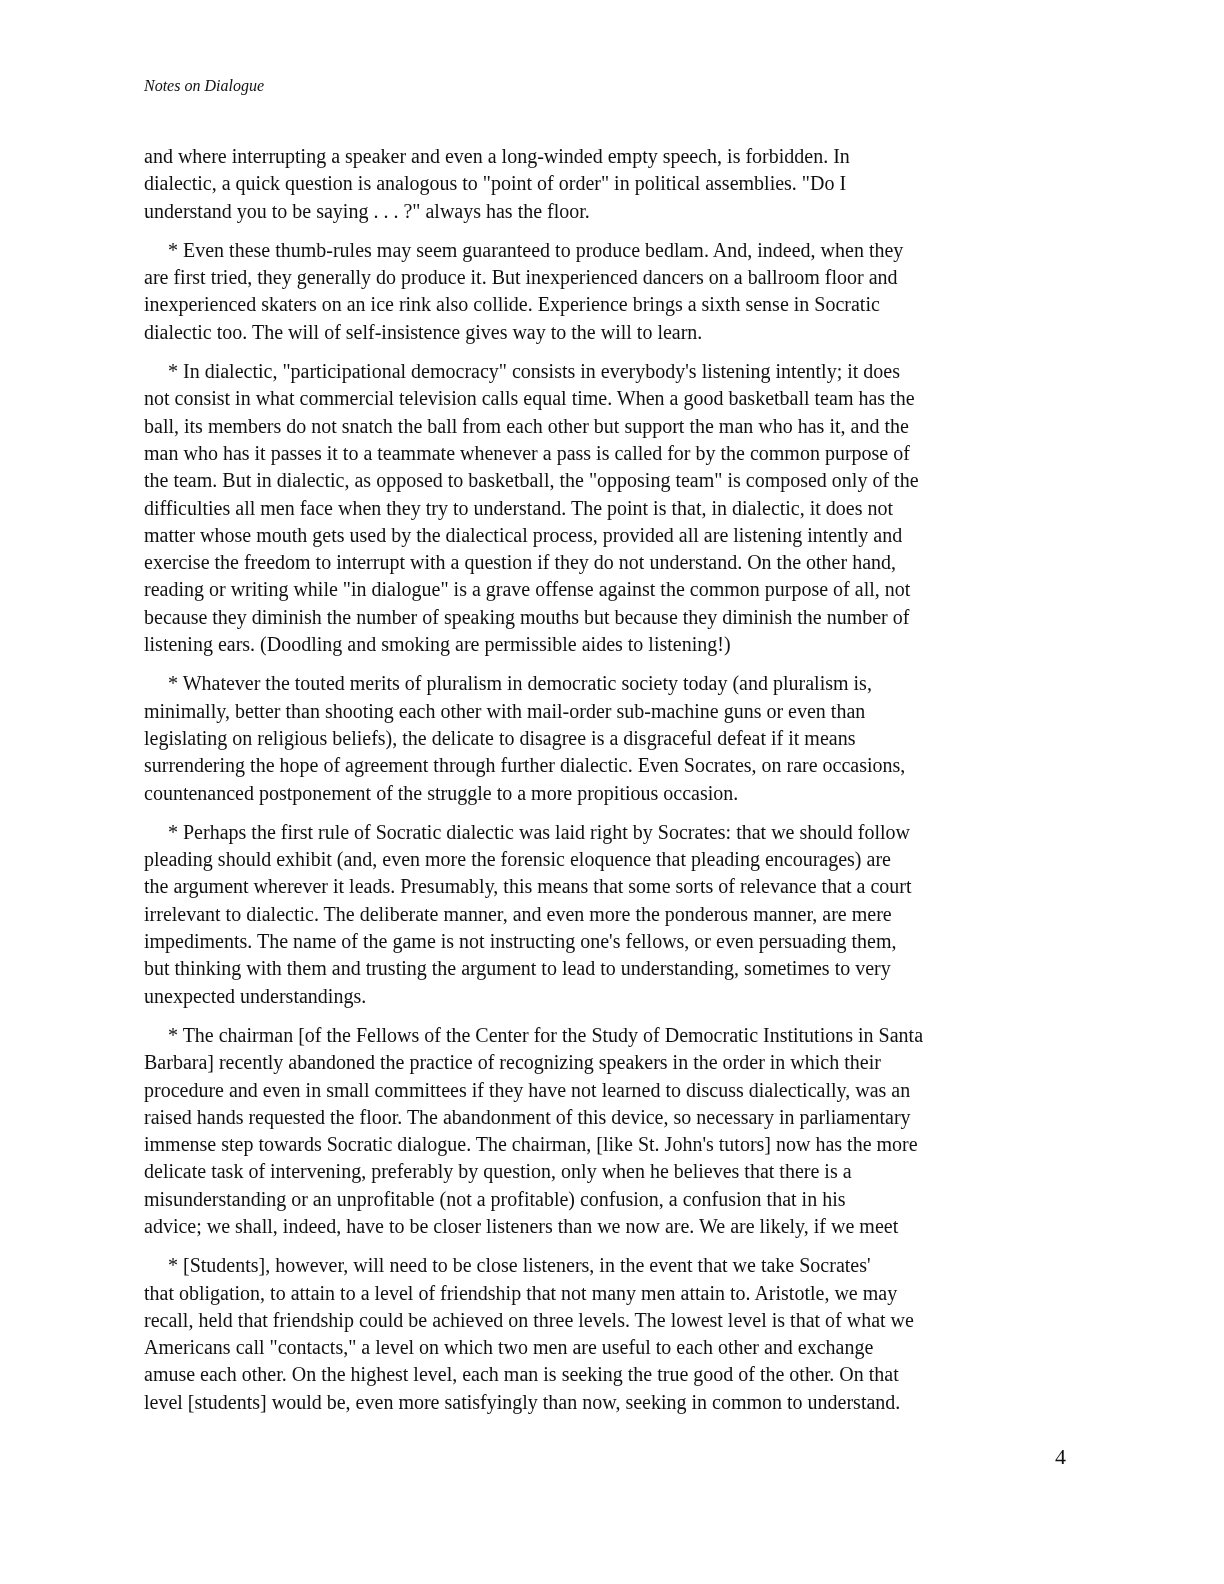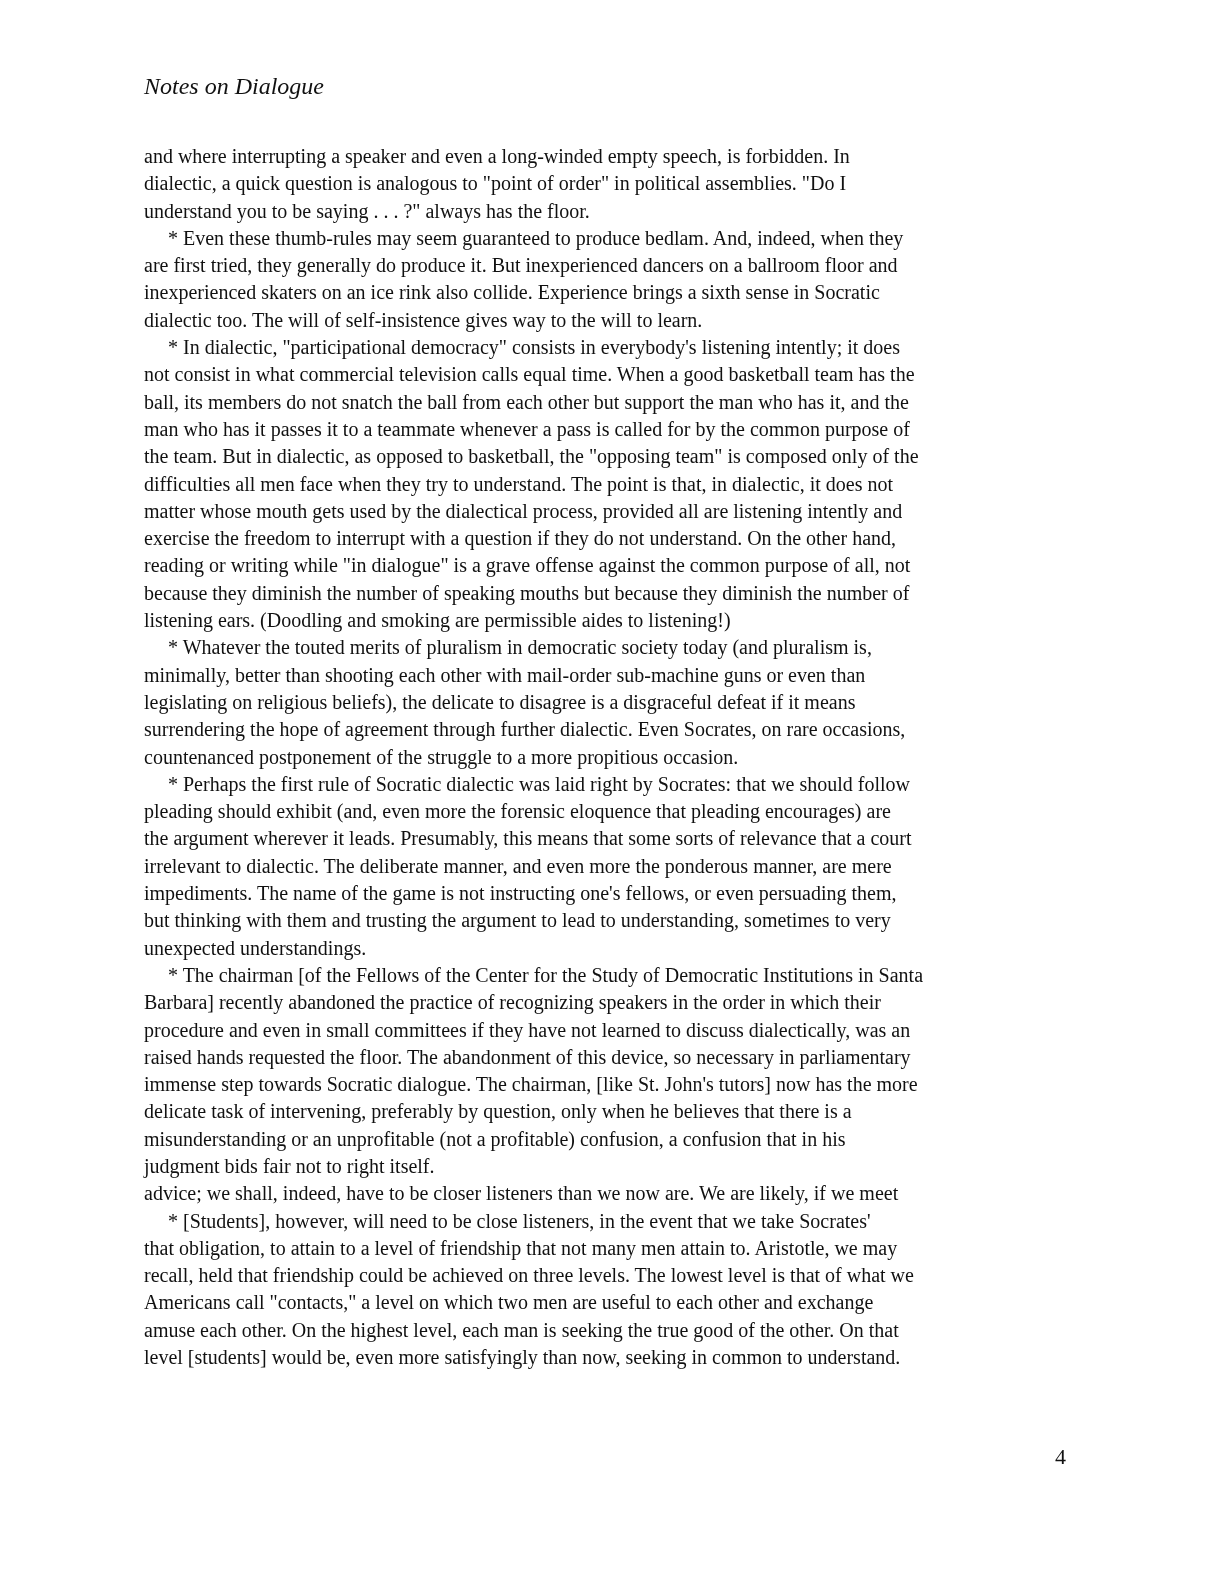--- a/index.html
+++ b/index.html
@@ -1,21 +1,21 @@
 <!DOCTYPE html>
 <html><head>
 <meta charset="utf-8">
 <style>
   html, body { margin: 0; padding: 0; background: #ffffff; }
   body { width: 1224px; height: 1584px; position: relative; overflow: hidden;
          font-family: "Liberation Serif", "DejaVu Serif", serif; color: #111111; }
-  .running-head { position: absolute; left: 144px; top: 72px; font-size: 24px; font-style: italic; line-height: 28px; }
+  .running-head { position: absolute; left: 144px; top: 72px; font-size: 16px; font-style: italic; line-height: 28px; }
   .body-text { position: absolute; left: 144px; top: 143px; width: 940px; font-size: 20px; line-height: 27.3px; }
   .line { white-space: nowrap; display: block; }
-  .line.indent { padding-left: 24px; }
+  .line.indent { padding-left: 24px; margin-top: 12px; }
   .page-number { position: absolute; left: 1055px; top: 1443px; font-size: 22px; line-height: 28px; }
 </style>
 </head>
 <body>
 
 <div class="running-head">Notes on Dialogue</div>
 
 <div class="body-text">
   <div>
     <span class="line">and where interrupting a speaker and even a long-winded empty speech, is forbidden. In</span>
@@ -58,21 +58,20 @@
     <span class="line">unexpected understandings.</span>
   </div>
   <div>
     <span class="line indent">* The chairman [of the Fellows of the Center for the Study of Democratic Institutions in Santa</span>
     <span class="line">Barbara] recently abandoned the practice of recognizing speakers in the order in which their</span>
     <span class="line">procedure and even in small committees if they have not learned to discuss dialectically, was an</span>
     <span class="line">raised hands requested the floor. The abandonment of this device, so necessary in parliamentary</span>
     <span class="line">immense step towards Socratic dialogue. The chairman, [like St. John's tutors] now has the more</span>
     <span class="line">delicate task of intervening, preferably by question, only when he believes that there is a</span>
     <span class="line">misunderstanding or an unprofitable (not a profitable) confusion, a confusion that in his</span>
-    <span class="line">judgment bids fair not to right itself.</span>
   </div>
   <div>
     <span class="line">advice; we shall, indeed, have to be closer listeners than we now are. We are likely, if we meet</span>
     <span class="line indent">* [Students], however, will need to be close listeners, in the event that we take Socrates'</span>
     <span class="line">that obligation, to attain to a level of friendship that not many men attain to. Aristotle, we may</span>
     <span class="line">recall, held that friendship could be achieved on three levels. The lowest level is that of what we</span>
     <span class="line">Americans call "contacts," a level on which two men are useful to each other and exchange</span>
     <span class="line">amuse each other. On the highest level, each man is seeking the true good of the other. On that</span>
     <span class="line">level [students] would be, even more satisfyingly than now, seeking in common to understand.</span>
   </div>

